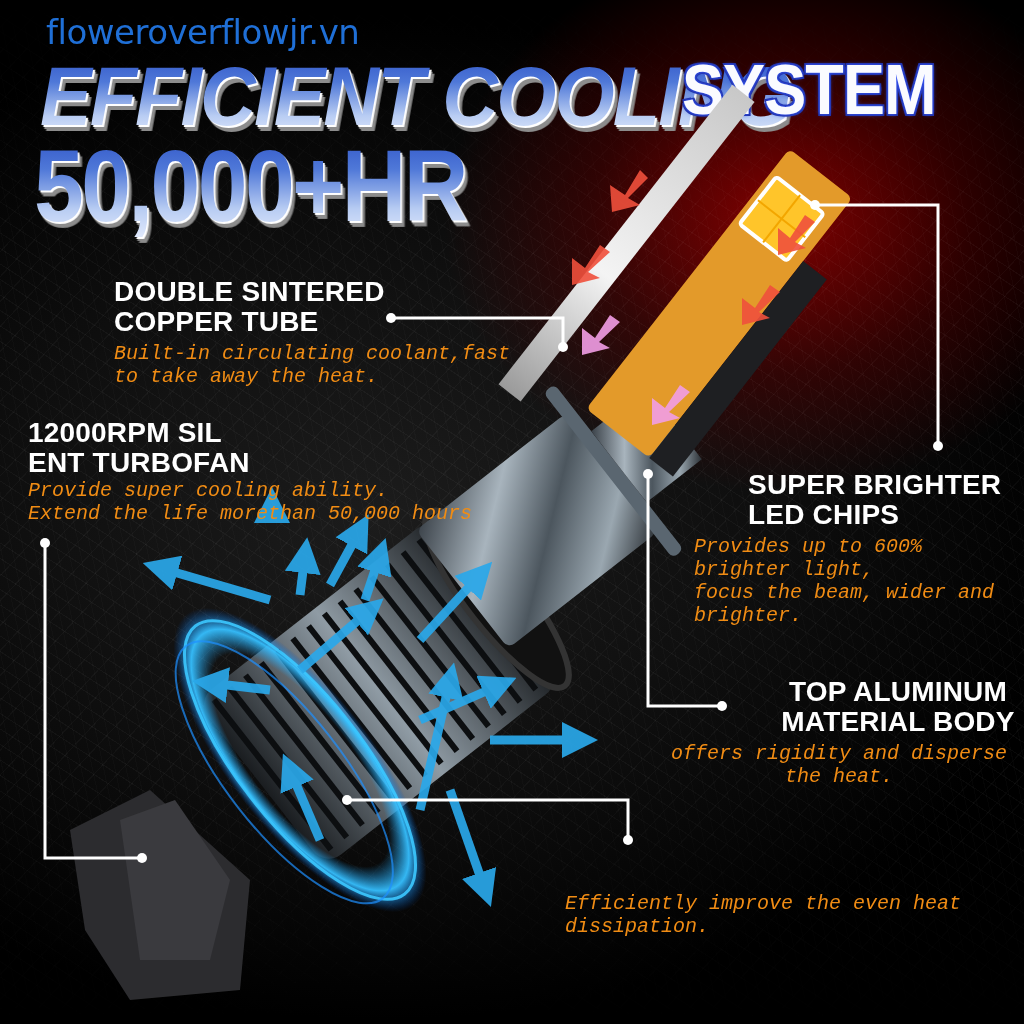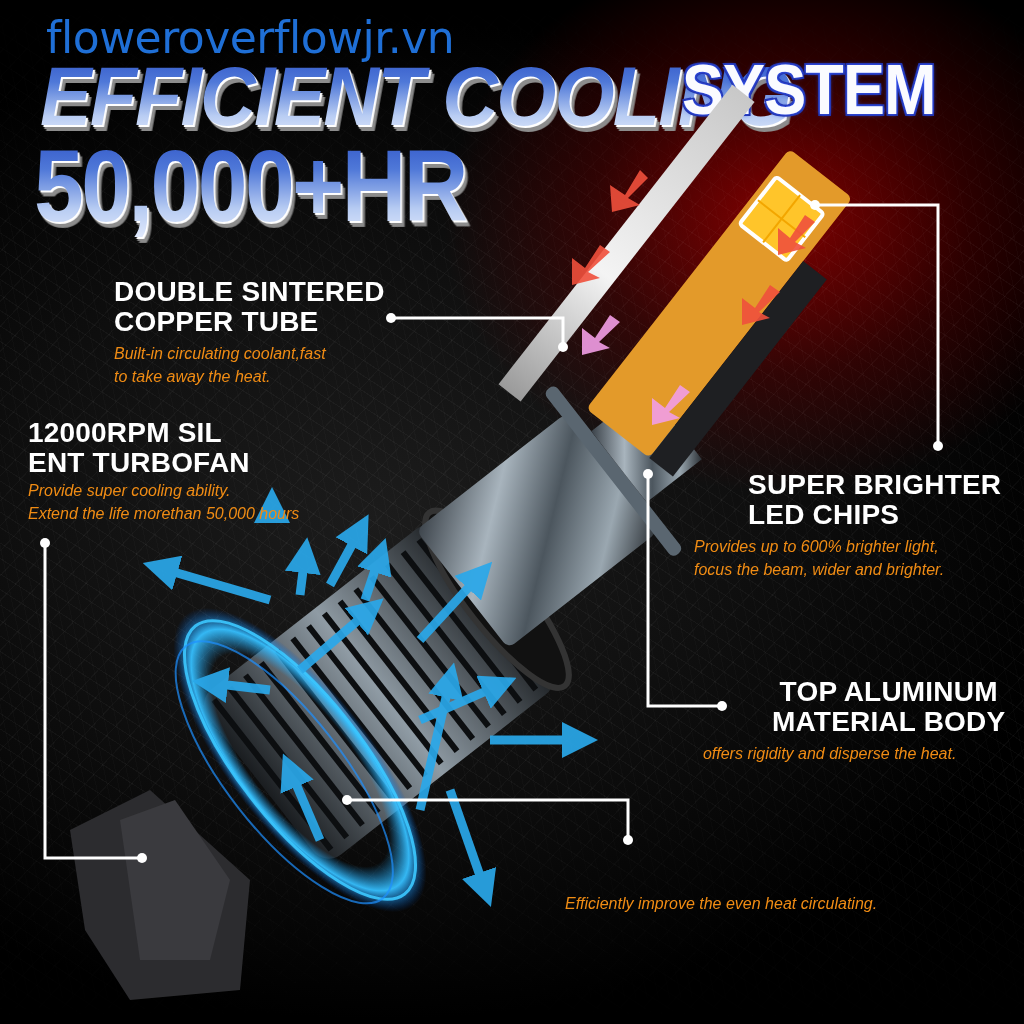--- a/index.html
+++ b/index.html
@@ -18,21 +18,21 @@
       background-image:
         repeating-linear-gradient(33deg, rgba(255,255,255,0.035) 0 1px, transparent 1px 13px),
         repeating-linear-gradient(-47deg, rgba(255,255,255,0.03) 0 1px, transparent 1px 17px),
         repeating-linear-gradient(78deg, rgba(255,255,255,0.02) 0 1px, transparent 1px 11px);
       -webkit-mask-image: linear-gradient(to bottom, transparent 0%, #000 25%, #000 75%, transparent 100%);
       mask-image: linear-gradient(to bottom, transparent 0%, #000 25%, #000 75%, transparent 100%);
     }
 
     .watermark {
       position: absolute; left: 46px; top: 12px;
-      font-size: 44px; color: #1f6fd6; font-family: "DejaVu Sans", sans-serif;
+      font-size: 34px; color: #1f6fd6; font-family: "DejaVu Sans", sans-serif;
       letter-spacing: -0.5px; z-index: 5;
     }
 
     .title-line {
       position: absolute; font-family: "Liberation Sans", sans-serif; font-weight: bold;
       font-style: italic; letter-spacing: -2px; transform-origin: left top;
       color: #5d82d8;
       background: linear-gradient(to bottom, #2a4fc4 0%, #4f78d8 35%, #b9cdf3 70%, #eaf0ff 100%);
       -webkit-background-clip: text; background-clip: text; -webkit-text-fill-color: transparent;
       filter: drop-shadow(2px 2px 0 #ffffff) drop-shadow(3px 4px 0 #8c8c8c);
@@ -40,21 +40,21 @@
     .title-1 { left: 40px; top: 48px; font-size: 84px; transform: scaleX(0.92) scaleY(1.0); }
     .title-2 { left: 34px; top: 128px; font-size: 104px; transform: scaleX(0.86) scaleY(0.98); letter-spacing: -3px; font-style: normal; }
     .title-system {
       position: absolute; left: 682px; top: 50px; font-size: 70px; font-weight: bold;
       color: #fafbff; letter-spacing: -1px; transform: scaleX(0.9); transform-origin: left top;
       text-shadow: 0 0 3px #3b5bff, 0 0 6px #2b46d8, 2px 2px 0 #2030a0, -2px -2px 0 #2030a0, 2px -2px 0 #2030a0, -2px 2px 0 #2030a0;
     }
 
     .label { position: absolute; z-index: 4; }
     .label .head { color: #fff; font-weight: bold; font-size: 28px; line-height: 30px; letter-spacing: 0.2px; }
-    .label .desc { color: #f08c14; font-style: italic; font-size: 16px; line-height: 23px; margin-top: 5px; }
+    .label .desc { color: #f08c14; font-style: italic; font-size: 20px; line-height: 23px; margin-top: 5px; font-family: Liberation Mono, monospace; }
 
     .lbl-copper { left: 114px; top: 277px; }
     .lbl-fan { left: 28px; top: 418px; }
     .lbl-fan .desc { margin-top: 1px; }
     .lbl-led { left: 748px; top: 470px; }
     .lbl-led .desc { margin-left: -54px; }
     .lbl-alu { left: 772px; top: 677px; text-align: center; }
     .lbl-alu .desc { margin-left: -118px; }
     .lbl-sink { left: 570px; top: 880px; }
     .lbl-sink .desc { margin-left: -5px; margin-top: 12px; }
@@ -211,21 +211,21 @@
   <div class="label lbl-alu">
     <div class="head">TOP ALUMINUM</div>
     <div class="head">MATERIAL BODY</div>
     <div class="desc">
       <div>offers rigidity and disperse the heat.</div>
     </div>
   </div>
 
   <div class="label lbl-sink">
     <div class="desc">
-      <div>Efficiently improve the even heat circulating.</div>
+      <div>Efficiently improve the even heat dissipation.</div>
     </div>
   </div>
 
   <svg class="connectors" width="1024" height="1024" viewBox="0 0 1024 1024">
     <g stroke="#ffffff" stroke-width="3" fill="none">
       <polyline points="391,318 563,318 563,347"></polyline>
       <polyline points="815,205 938,205 938,445"></polyline>
       <polyline points="648,474 648,706 722,706"></polyline>
       <polyline points="45,543 45,858 142,858"></polyline>
       <polyline points="347,800 628,800 628,840"></polyline>

